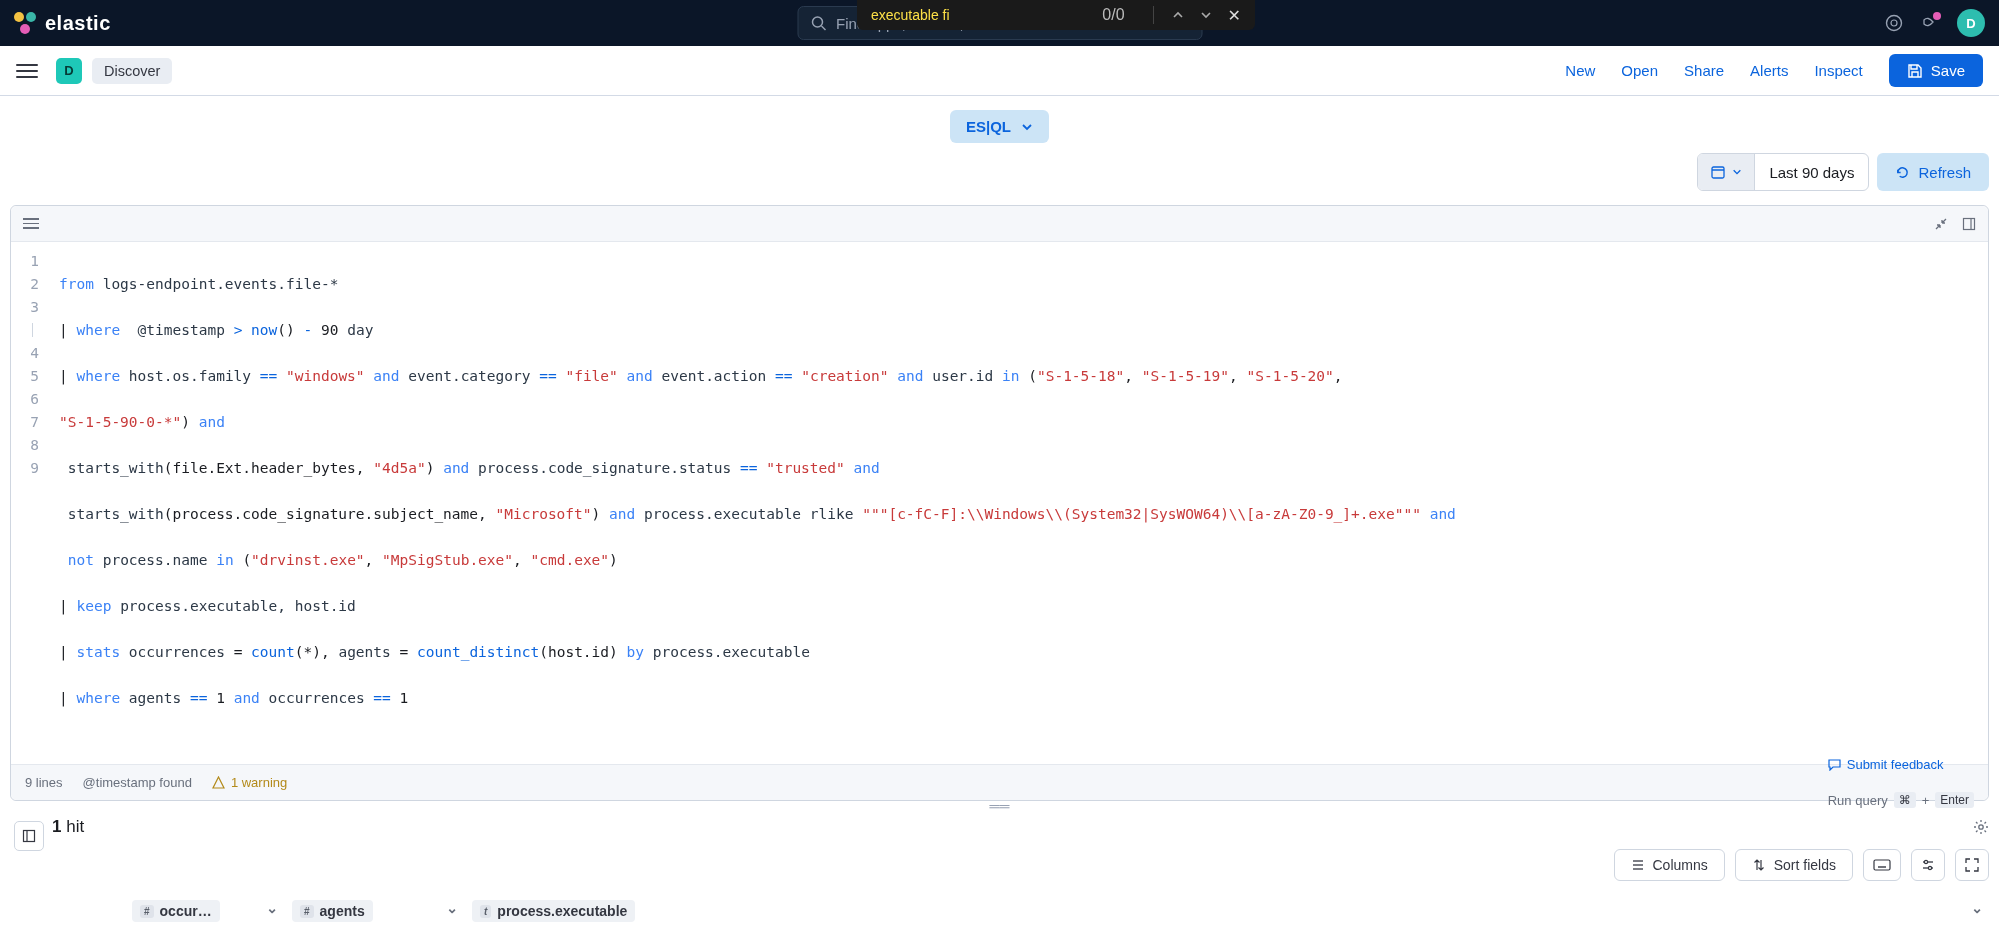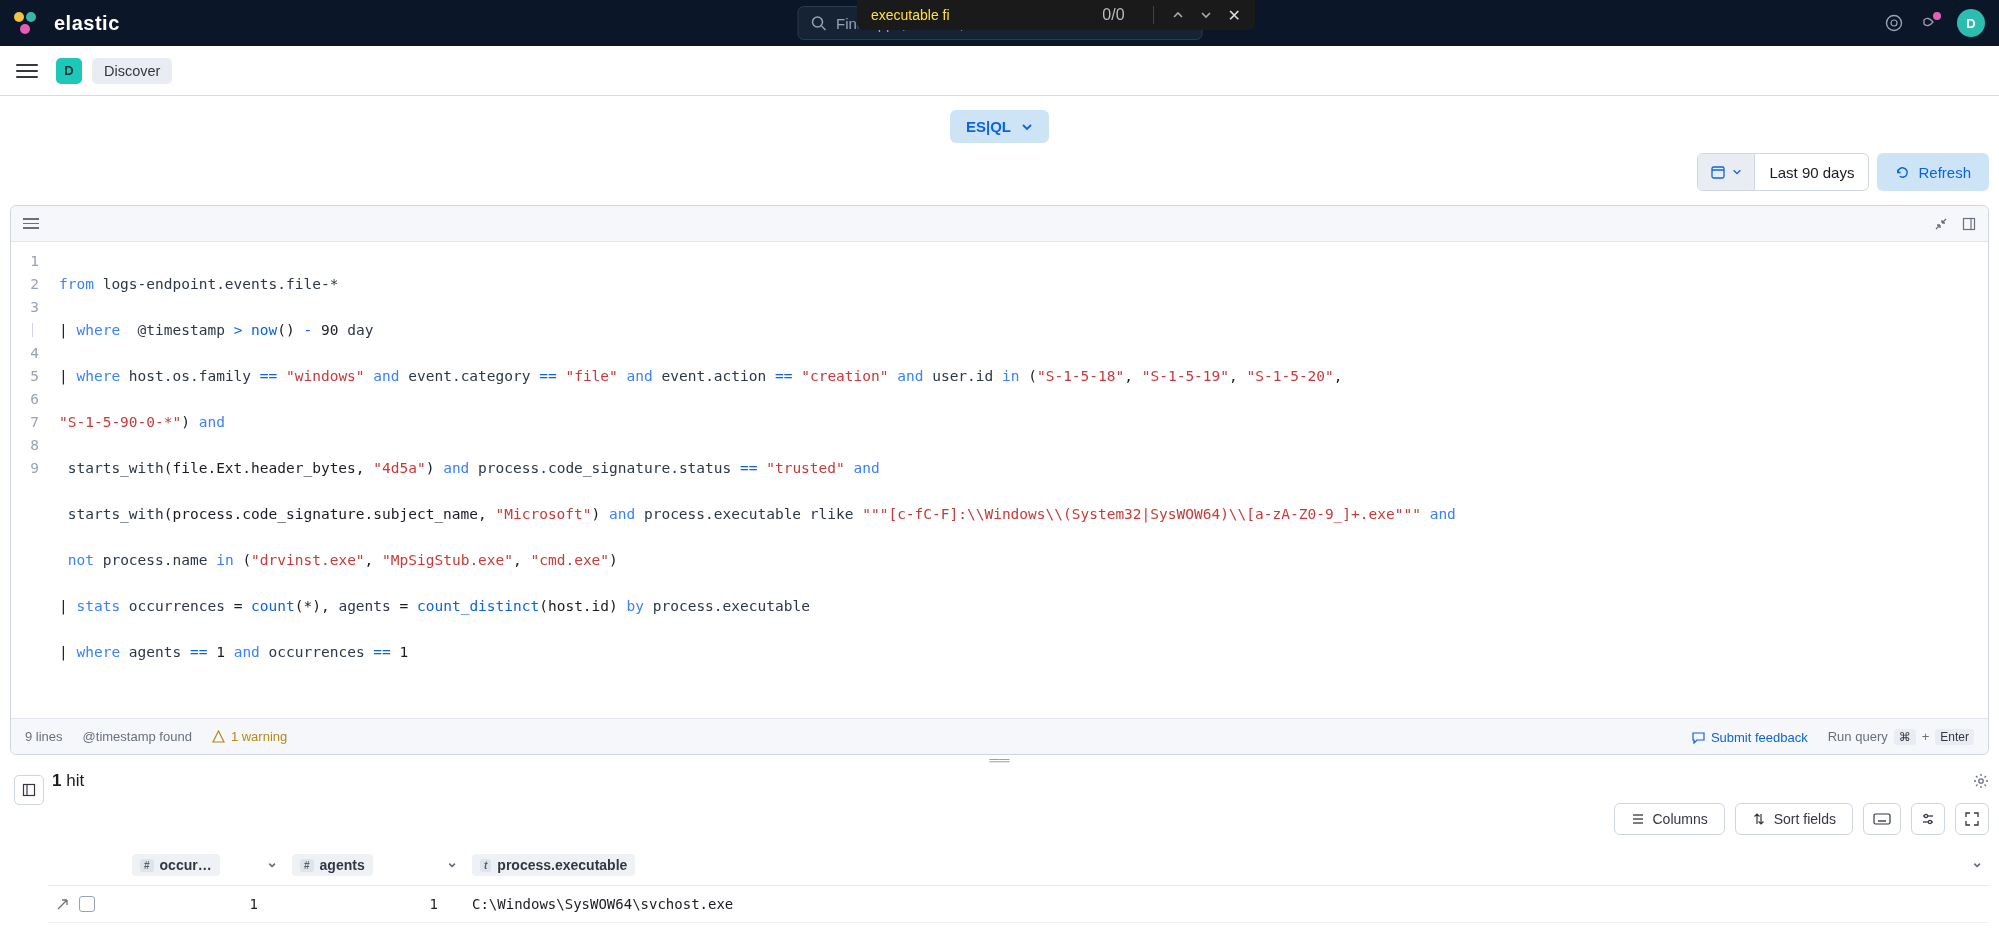--- a/index.html
+++ b/index.html
@@ -14,21 +14,21 @@
   background: #0b1628;
   height: 46px;
   display: flex;
   align-items: center;
   padding: 0 14px;
   position: relative;
 }
 .logo-group {
   display: flex;
   align-items: center;
-  gap: 18px;
+  gap: 9px;
 }
 .logo-circles {
   width: 22px; height: 22px; position: relative;
 }
 .logo-circles span {
   position: absolute; width: 10px; height: 10px; border-radius: 50%;
 }
 .lc1 { background: #f4c242; left: 0; top: 0; }
 .lc2 { background: #3ab6a8; right: 0; top: 0; }
 .lc3 { background: #e55db7; left: 6px; bottom: 0; }
@@ -117,21 +117,21 @@
 .tok-str { color:#c83a3a; }
 .tok-op { color:#0b64dd; }
 .tok-var { color:#2c3846;}
 
 .editor-footer {
   height:36px; background:#f5f7fa; display:flex; align-items:center; padding:0 14px; font-size:13px;
   border-top:1px solid #e4e8ee; border-radius:0 0 6px 6px; color:#69707d;
 }
 .ef-left { display:flex; gap:20px; align-items:center;}
 .warn { color:#b38a1a; display:flex; align-items:center; gap:6px;}
-.ef-right { margin-left:auto; display:flex; gap:20px; align-items:flex-end;}
+.ef-right { margin-left:auto; display:flex; gap:20px; align-items:flex-start;flex-direction:column;}
 .ef-link { color:#0b64dd; display:flex; gap:6px; align-items:center;}
 .run-hint { color:#69707d; display:flex; align-items:center; gap:6px;}
 .kbd { background:#e9edf3; border-radius:3px; padding:1px 5px; font-size:12px; color:#343741;}
 
 .drag-handle { height:10px; display:flex; justify-content:center; align-items:center; color:#98a2b3; cursor:row-resize;}
 
 .results-area { display:flex; margin:2px 10px 0 10px; }
 .side-trigger {
   width:38px; display:flex; justify-content:center; padding-top:8px;
 }
@@ -218,20 +218,33 @@
 </div>
 
 <div class="subheader">
   <div class="ham">
       <span></span>
       <span></span>
       <span></span>
     </div>
   <div class="app-badge">D</div>
   <div class="breadcrumb">Discover</div>
+  <div class="sub-right">
+    <span class="sub-link">New</span>
+    <span class="sub-link">Open</span>
+    <span class="sub-link">Share</span>
+    <span class="sub-link">Alerts</span>
+    <span class="sub-link">Inspect</span>
+    <button class="save-btn">
+      <svg width="16" height="16" viewBox="0 0 16 16">
+          <path d="M2 2 H11 L14 5 V14 H2 Z M4 2 V6 H10 V2 M5 14 V9 H11 V14" stroke="#fff" stroke-width="1.4" fill="none"></path>
+        </svg>
+      <span>Save</span>
+    </button>
+  </div>
 </div>
 
 <div class="toolbar">
   <div class="esql-select">
     <span>ES|QL</span>
     <svg width="12" height="12" viewBox="0 0 12 12">
         <path d="M2 4 L6 8 L10 4" stroke="#0b64dd" stroke-width="1.8" fill="none"></path>
       </svg>
   </div>
   <div class="toolbar-right">
@@ -292,20 +305,21 @@
       <div class="gut-line">9</div>
     </div>
     <div class="code-lines">
 <div class="wrap-line"><span class="tok-kw">from</span> <span class="tok-var">logs-endpoint.events.file-*</span></div>
 <div class="wrap-line"><span>|</span> <span class="tok-kw">where</span>  <span class="tok-var">@timestamp</span> <span class="tok-op">&gt;</span> <span class="tok-fn">now</span><span>()</span> <span class="tok-op">-</span> <span>90</span> <span class="tok-var">day</span></div>
 <div class="wrap-line"><span>|</span> <span class="tok-kw">where</span> <span class="tok-var">host.os.family</span> <span class="tok-op">==</span> <span class="tok-str">"windows"</span> <span class="tok-kw">and</span> <span class="tok-var">event.category</span> <span class="tok-op">==</span> <span class="tok-str">"file"</span> <span class="tok-kw">and</span> <span class="tok-var">event.action</span> <span class="tok-op">==</span> <span class="tok-str">"creation"</span> <span class="tok-kw">and</span> <span class="tok-var">user.id</span> <span class="tok-kw">in</span> <span>(</span><span class="tok-str">"S-1-5-18"</span><span>,</span> <span class="tok-str">"S-1-5-19"</span><span>,</span> <span class="tok-str">"S-1-5-20"</span><span>,</span></div>
 <div class="wrap-line"><span class="tok-str">"S-1-5-90-0-*"</span><span>)</span> <span class="tok-kw">and</span></div>
 <div class="wrap-line"> <span class="tok-var">starts_with</span><span>(file.Ext.header_bytes,</span> <span class="tok-str">"4d5a"</span><span>)</span> <span class="tok-kw">and</span> <span class="tok-var">process.code_signature.status</span> <span class="tok-op">==</span> <span class="tok-str">"trusted"</span> <span class="tok-kw">and</span></div>
 <div class="wrap-line"> <span class="tok-var">starts_with</span><span>(process.code_signature.subject_name,</span> <span class="tok-str">"Microsoft"</span><span>)</span> <span class="tok-kw">and</span> <span class="tok-var">process.executable</span> <span class="tok-var">rlike</span> <span class="tok-str">"""[c-fC-F]:\\Windows\\(System32|SysWOW64)\\[a-zA-Z0-9_]+.exe"""</span> <span class="tok-kw">and</span></div>
 <div class="wrap-line"> <span class="tok-kw">not</span> <span class="tok-var">process.name</span> <span class="tok-kw">in</span> <span>(</span><span class="tok-str">"drvinst.exe"</span><span>,</span> <span class="tok-str">"MpSigStub.exe"</span><span>,</span> <span class="tok-str">"cmd.exe"</span><span>)</span></div>
+<div class="wrap-line"><span>|</span> <span class="tok-kw">keep</span> <span class="tok-var">process.executable, host.id</span></div>
 <div class="wrap-line"><span>|</span> <span class="tok-kw">stats</span> <span class="tok-var">occurrences</span> <span>=</span> <span class="tok-fn">count</span><span>(*),</span> <span class="tok-var">agents</span> <span>=</span> <span class="tok-fn">count_distinct</span><span>(host.id)</span> <span class="tok-kw">by</span> <span class="tok-var">process.executable</span></div>
 <div class="wrap-line"><span>|</span> <span class="tok-kw">where</span> <span class="tok-var">agents</span> <span class="tok-op">==</span> <span>1</span> <span class="tok-kw">and</span> <span class="tok-var">occurrences</span> <span class="tok-op">==</span> <span>1</span></div>
     </div>
   </div>
   <div class="editor-footer">
     <div class="ef-left">
       <span>9 lines</span>
       <span>@timestamp found</span>
       <span class="warn">
         <svg width="13" height="13" viewBox="0 0 13 13">

